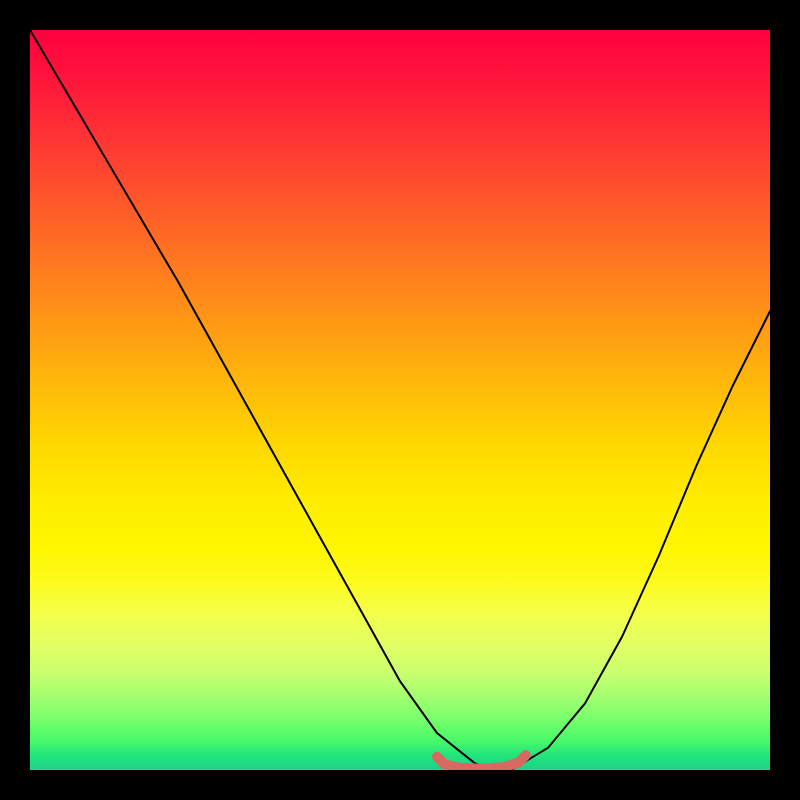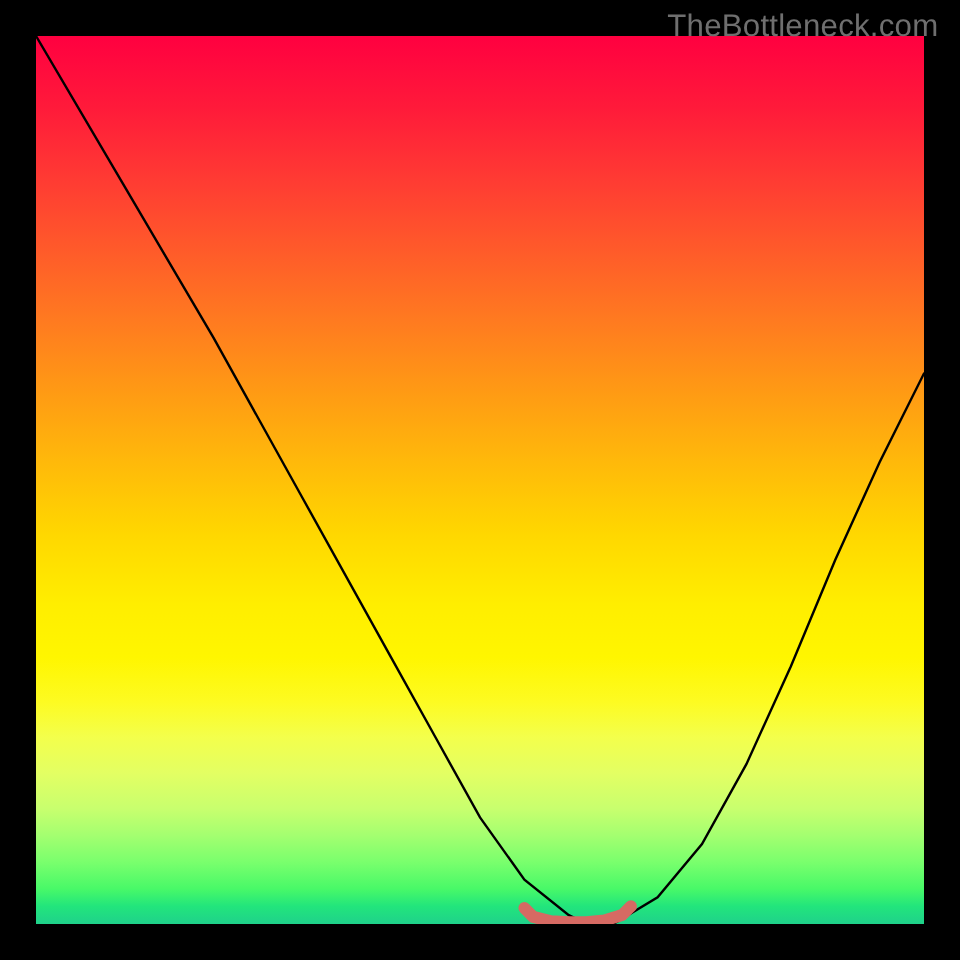--- a/index.html
+++ b/index.html
@@ -71,21 +71,20 @@
     top: 0;
     width: 100%;
     height: 100%;
   }
 </style>
 </head>
 <body>
 
 <div class="frame">
 
-  <div class="watermark">TheBottleneck.com</div>
 
   <div class="plot-area">
     <div class="gradient"></div>
 
     <svg class="curve" viewBox="0 0 740 740" preserveAspectRatio="none">
       <path fill="none" stroke="#000" stroke-width="2" stroke-linecap="round" d="M0.0 0.0 L74.0 125.8 L148.0 251.6 L222.0 384.8 L296.0 518.0 L333.0 584.6 L370.0 651.2 L407.0 703.0 L444.0 732.6 L458.8 740.0 L481.0 740.0 L518.0 717.8 L555.0 673.4 L592.0 606.8 L629.0 525.4 L666.0 436.6 L703.0 355.2 L740.0 281.2"></path>
       <path fill="none" stroke="#d66a63" stroke-width="10" stroke-linecap="round" stroke-linejoin="round" d="M407.0 726.7 L414.4 734.1 L429.2 737.8 L444.0 738.5 L458.8 738.5 L473.6 737.0 L488.4 732.6 L495.8 725.2"></path>
     </svg>
   </div>
 

